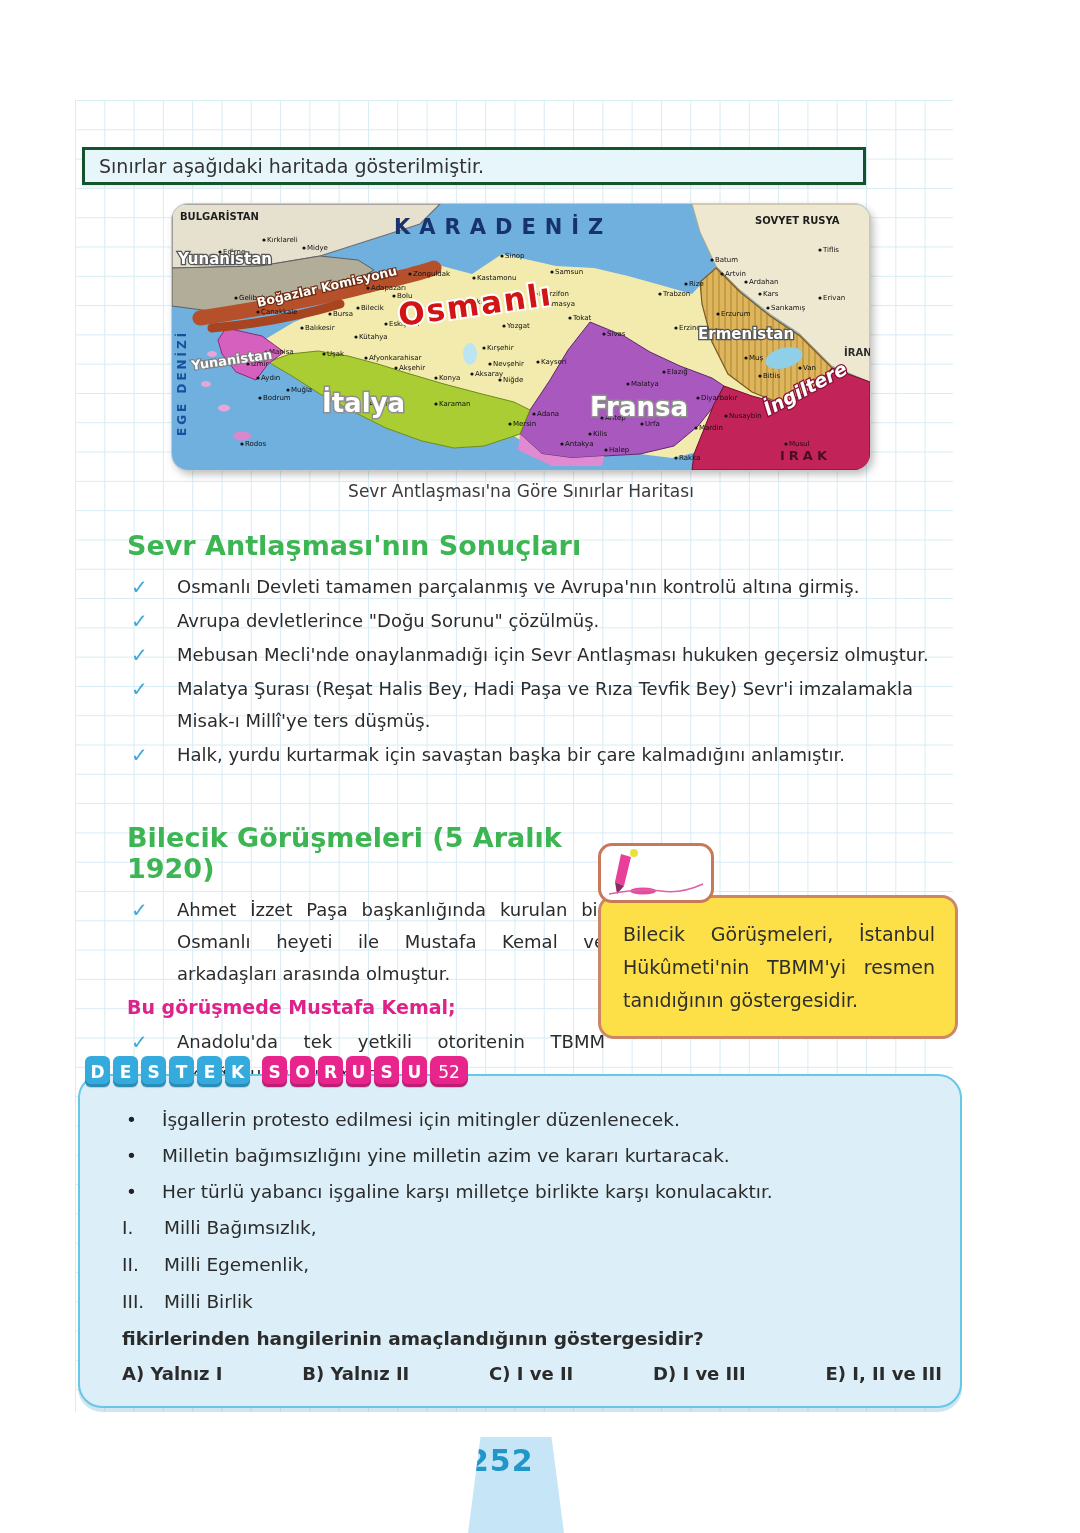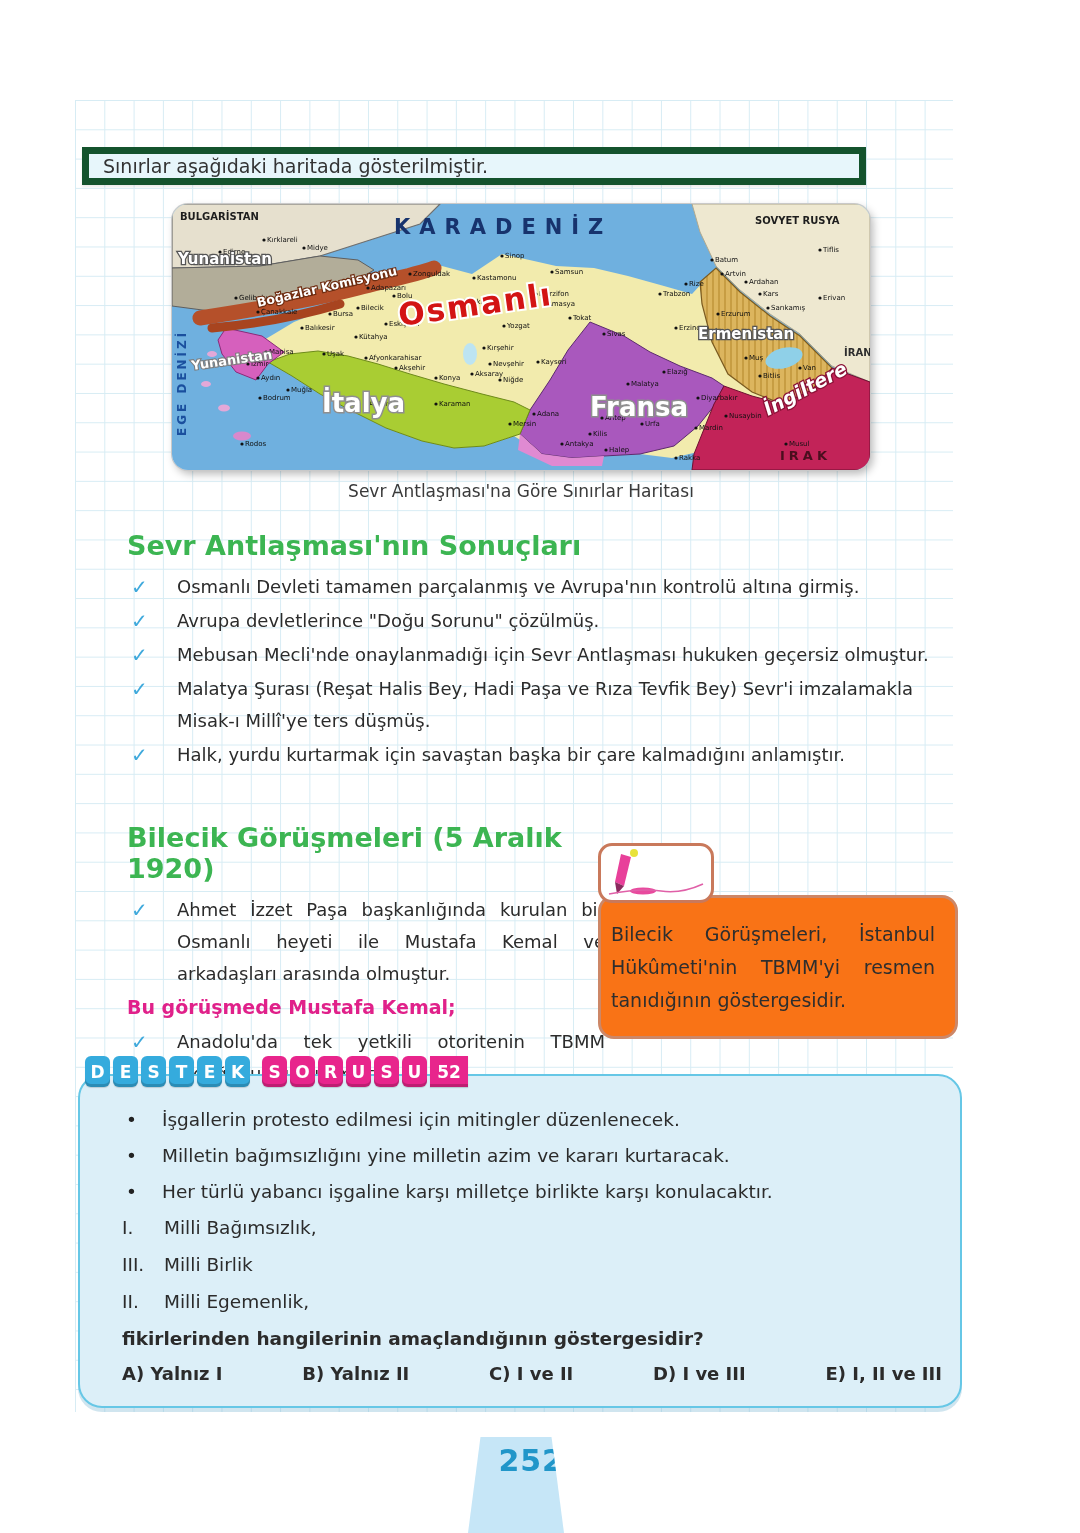--- a/index.html
+++ b/index.html
@@ -7,21 +7,21 @@
         font-family:"DejaVu Sans","Liberation Sans",sans-serif;color:#2b2b2b;}
 
   
   .grid-bg{position:absolute;left:75px;top:100px;width:878px;height:1312px;
     background-image:linear-gradient(#d7ecf4 1px,transparent 1px),
                      linear-gradient(90deg,#d7ecf4 1px,transparent 1px);
     background-size:29.3px 29.3px;}
 
   
   .header-box{position:absolute;left:82px;top:147px;width:784px;height:38px;
-    background:#e7f6fb;border:7px solid #14532d;box-sizing:border-box;
+    background:#e7f6fb;border:3px solid #14532d;box-sizing:border-box;
     display:flex;align-items:center;padding-left:14px;font-size:19px;color:#333;
     box-shadow:0 2px 2px rgba(0,0,0,.08);}
 
   
   .map-wrap{position:absolute;left:172px;top:204px;width:698px;height:266px;
     border-radius:16px;overflow:hidden;box-shadow:0 0 0 1px #c9c9c9,3px 4px 8px rgba(0,0,0,.28);}
   .map-wrap svg{display:block;}
   .lbl-country{font-size:10px;font-weight:700;fill:#1d1d1d;}
   .lbl-country-sm{font-size:10px;font-weight:700;fill:#2d2d2d;}
   .lbl-sea-big{font-size:21px;font-weight:700;fill:#17336d;letter-spacing:9px;}
@@ -47,53 +47,53 @@
   .check-text{flex:1;}
   .sonuclar{position:absolute;left:127px;top:530px;width:828px;}
   .bilecik{position:absolute;left:127px;top:822px;width:478px;}
   .bilecik .check-text{text-align:justify;}
   .pink-title{color:#e0218a;font-weight:700;font-size:19px;margin:6px 0 8px 0;}
 
   
   .callout{position:absolute;left:598px;top:843px;width:360px;height:196px;}
   .callout-tab{position:absolute;left:0;top:0;width:116px;height:60px;background:#ffffff;
     border:3px solid #c9795b;border-radius:14px;box-sizing:border-box;z-index:2;overflow:hidden;}
-  .callout-body{position:absolute;left:0;top:52px;right:0;bottom:0;background:#f97316;
+  .callout-body{position:absolute;left:0;top:52px;right:0;bottom:0;background:#fde047;
     border:3px solid #cd8767;border-radius:16px;box-sizing:border-box;
-    padding:20px 20px 0 10px;z-index:1;}
+    padding:20px 20px 0 22px;z-index:1;}
   .callout-text{font-size:19px;line-height:33px;text-align:justify;color:#2e2e2e;}
 
   
   .destek-row{position:absolute;left:85px;top:1056px;display:flex;align-items:flex-start;gap:3px;z-index:3;}
   .tile{width:25px;height:31px;border-radius:6px;color:#fff;font-weight:700;font-size:17px;
     display:flex;align-items:center;justify-content:center;
     box-shadow:inset 0 -3px 0 rgba(0,0,0,.18),0 1px 1px rgba(0,0,0,.15);}
   .tile-blue{background:#35abdd;}
   .tile-pink{background:#e8258c;}
-  .tile-num{width:38px;background:#e8258c;border-radius:0;height:31px;color:#fff;font-weight:700;
+  .tile-num{width:38px;background:#e8258c;border-radius:8px;height:31px;color:#fff;font-weight:400;
     font-size:17px;display:flex;align-items:center;justify-content:center;
     box-shadow:inset 0 -3px 0 rgba(0,0,0,.18),0 1px 1px rgba(0,0,0,.15);}
   .word-gap{width:6px;}
   .tiles-inline{display:flex;gap:3px;}
 
   
   .question-box{position:absolute;left:78px;top:1074px;width:884px;height:334px;
     background:#dceff8;border:2px solid #66c7e6;border-radius:24px;box-sizing:border-box;
     padding:32px 30px 0 42px;box-shadow:0 4px 0 rgba(120,180,210,.35);z-index:1;}
   .q-bullet-row{display:flex;font-size:18.5px;line-height:24px;margin-bottom:12px;}
   .q-bullet{width:36px;flex:none;padding-left:4px;color:#222;}
   .q-bold{font-weight:700;font-size:18.5px;line-height:24px;margin:4px 0 12px 0;}
   .roman-row{display:flex;font-size:18.5px;line-height:24px;margin-bottom:13px;}
   .roman-num{width:42px;flex:none;}
   .q-options{display:flex;justify-content:space-between;width:820px;font-size:18px;margin-top:12px;font-weight:bold;}
 
   
   .page-trap{position:absolute;left:468px;top:1437px;width:96px;height:96px;background:#c6e6f7;
     clip-path:polygon(13% 0,87% 0,100% 100%,0% 100%);
-    display:flex;justify-content:flex-end;align-items:flex-start;padding-top:6px;box-sizing:border-box;
+    display:flex;justify-content:flex-start;align-items:flex-start;padding-top:6px;box-sizing:border-box;
     font-weight:700;font-size:30px;color:#2196c9;letter-spacing:1px;}
 </style>
 </head>
 <body>
 
 <div class="page">
   <div class="grid-bg"></div>
 
   <div class="header-box">
     <span>Sınırlar aşağıdaki haritada gösterilmiştir.</span>
@@ -388,27 +388,27 @@
         </div>
       </div>
     <div>
 
         <div class="roman-row">
           <span class="roman-num">I.</span>
           <span>Milli Bağımsızlık,</span>
         </div>
 
         <div class="roman-row">
+          <span class="roman-num">II.</span>
+          <span>Milli Egemenlik,</span>
+        </div>
+
+        <div class="roman-row">
           <span class="roman-num">III.</span>
           <span>Milli Birlik</span>
-        </div>
-
-        <div class="roman-row">
-          <span class="roman-num">II.</span>
-          <span>Milli Egemenlik,</span>
         </div>
       </div>
     <div class="q-bold">fikirlerinden hangilerinin amaçlandığının göstergesidir?</div>
     <div class="q-options">
 
     <span>A) Yalnız I</span>
         <span>B) Yalnız II</span>
         <span>C) I ve II</span>
         <span>D) I ve III</span>
         <span>E) I, II ve III</span>

